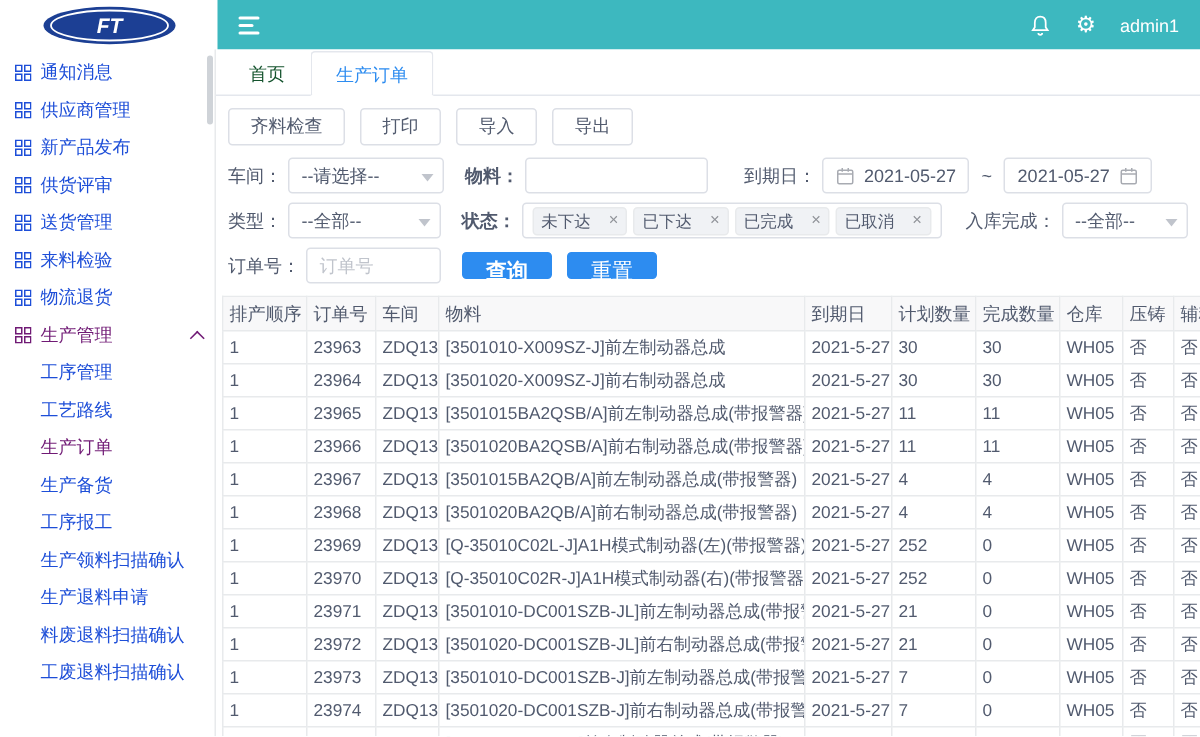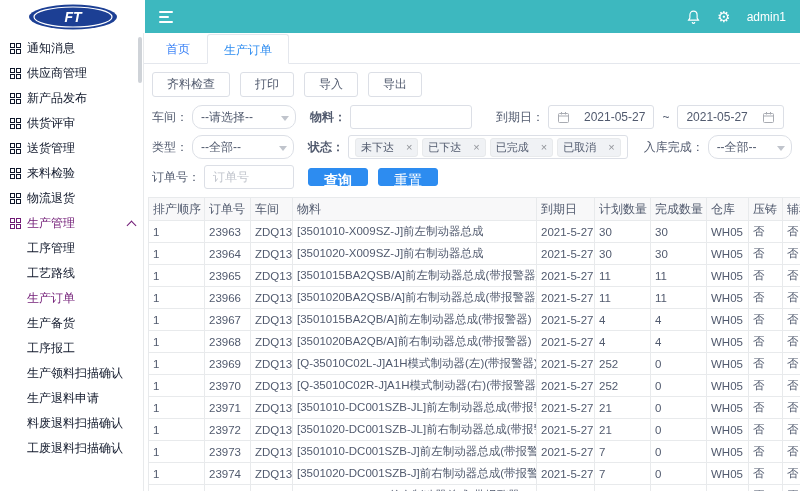--- a/index.html
+++ b/index.html
@@ -10,43 +10,43 @@
   .topbar{flex:1;background:#3db8bf;display:flex;align-items:center;padding:0 14px;color:#fff;}
   .burger{display:inline-flex;flex-direction:column;gap:3px;cursor:pointer;}
   .burger i{display:block;height:2px;background:#fff;border-radius:1px;}
   .b1{width:14px}.b2{width:10px}.b3{width:14px}
   .top-right{margin-left:auto;display:flex;align-items:center;gap:16px;}
   .gear{font-size:15px;line-height:1;cursor:pointer;}
   .uname{font-size:12px;cursor:pointer;}
   
   .main{display:flex;height:458px;}
   .sidebar{flex:0 0 144px;width:144px;border-right:1px solid #e8eaec;position:relative;overflow:hidden;background:#fff;padding-top:3px;box-sizing:border-box;}
-  .menu-item{height:25px;display:flex;align-items:center;padding:0 8px 0 10px;color:#0f172a;cursor:pointer;white-space:nowrap;}
+  .menu-item{height:25px;display:flex;align-items:center;padding:0 8px 0 10px;color:#1d4ed8;cursor:pointer;white-space:nowrap;}
   .menu-item.sub{padding-left:27px;}
   .menu-item.active{color:#701a75;}
   .menu-item .grid-icon{margin-right:6px;flex:0 0 auto;}
   .chev-up{width:6px;height:6px;border-left:1.5px solid currentColor;border-top:1.5px solid currentColor;transform:rotate(45deg);margin-left:auto;margin-top:3px;}
   .sb-thumb{position:absolute;top:4px;right:1px;width:4px;height:46px;border-radius:2px;background:#cfd3d8;}
   .content{flex:1;display:flex;flex-direction:column;overflow:hidden;background:#fff;}
   
   .tabbar{display:flex;align-items:flex-end;height:31px;border-bottom:1px solid #e4e7ed;padding-left:5px;box-sizing:border-box;}
-  .tab{height:30px;line-height:30px;padding:0 16px;color:#3b82f6;cursor:pointer;border:1px solid transparent;box-sizing:border-box;}
+  .tab{height:30px;line-height:30px;padding:0 16px;color:#14532d;cursor:pointer;border:1px solid transparent;box-sizing:border-box;}
   .tab.active{color:#2d8cf0;border:1px solid #e4e7ed;border-bottom:1px solid #fff;border-radius:3px 3px 0 0;background:#fff;margin-bottom:-1px;}
   
   .toolbar{display:flex;gap:10px;padding:8px 8px 6px 8px;}
   .btn{height:25px;line-height:23px;padding:0 14px;background:#fff;border:1px solid #dcdfe6;border-radius:3px;color:#515a6e;font-size:12px;cursor:pointer;font-family:inherit;}
   
   .filters{padding:2px 8px 0 8px;}
   .frow{display:flex;align-items:center;margin-bottom:6px;}
   .flabel{color:#515a6e;white-space:nowrap;}
-  .sel{position:relative;height:24px;box-sizing:border-box;border:1px solid #dcdfe6;border-radius:10px;background:#fff;display:flex;align-items:center;padding:0 18px 0 8px;color:#515a6e;cursor:pointer;white-space:nowrap;}
+  .sel{position:relative;height:24px;box-sizing:border-box;border:1px solid #dcdfe6;border-radius:3px;background:#fff;display:flex;align-items:center;padding:0 18px 0 8px;color:#515a6e;cursor:pointer;white-space:nowrap;}
   .sel .arr{position:absolute;right:6px;top:10px;width:0;height:0;border-left:4px solid transparent;border-right:4px solid transparent;border-top:5px solid #c0c4cc;}
   .inp{height:24px;box-sizing:border-box;border:1px solid #dcdfe6;border-radius:3px;padding:0 8px;font-size:12px;color:#515a6e;font-family:inherit;outline:none;}
   .inp::placeholder{color:#c0c4cc;}
-  .datebox{height:24px;box-sizing:border-box;border:1px solid #dcdfe6;border-radius:3px;display:flex;align-items:center;gap:14px;padding:0 8px;background:#fff;cursor:pointer;white-space:nowrap;}
+  .datebox{height:24px;box-sizing:border-box;border:1px solid #dcdfe6;border-radius:3px;display:flex;align-items:center;gap:6px;padding:0 8px;background:#fff;cursor:pointer;white-space:nowrap;}
   .tilde{margin:0 8px;color:#515a6e;}
   .tagbox{min-height:24px;box-sizing:border-box;border:1px solid #dcdfe6;border-radius:3px;display:flex;align-items:center;gap:4px;padding:1px 6px;background:#fff;cursor:pointer;}
   .tag{display:inline-flex;align-items:center;gap:12px;background:#f0f2f5;border:1px solid #e8eaec;border-radius:3px;padding:1px 5px;font-size:11px;color:#515a6e;white-space:nowrap;}
   .tag .x{color:#909399;font-size:11px;line-height:1;cursor:pointer;}
   .btn-primary{height:18px;line-height:23px;padding:0 15px;background:#2d8cf0;border:1px solid #2d8cf0;border-radius:3px;color:#fff;font-size:14px;cursor:pointer;font-family:inherit;}
   .ml14{margin-left:14px;font-weight:bold;} .ml24{margin-left:24px;} .ml16{margin-left:16px;} .mr4{margin-right:4px;}
   
   .table-wrap{margin:2px 0 0 4px;overflow:hidden;flex:1;}
   table{border-collapse:collapse;table-layout:fixed;width:680px;}
   th,td{border:1px solid #e8eaec;height:22px;padding:0 4px;text-align:left;font-weight:normal;white-space:nowrap;overflow:hidden;font-size:11.5px;color:#515a6e;box-sizing:border-box;}

